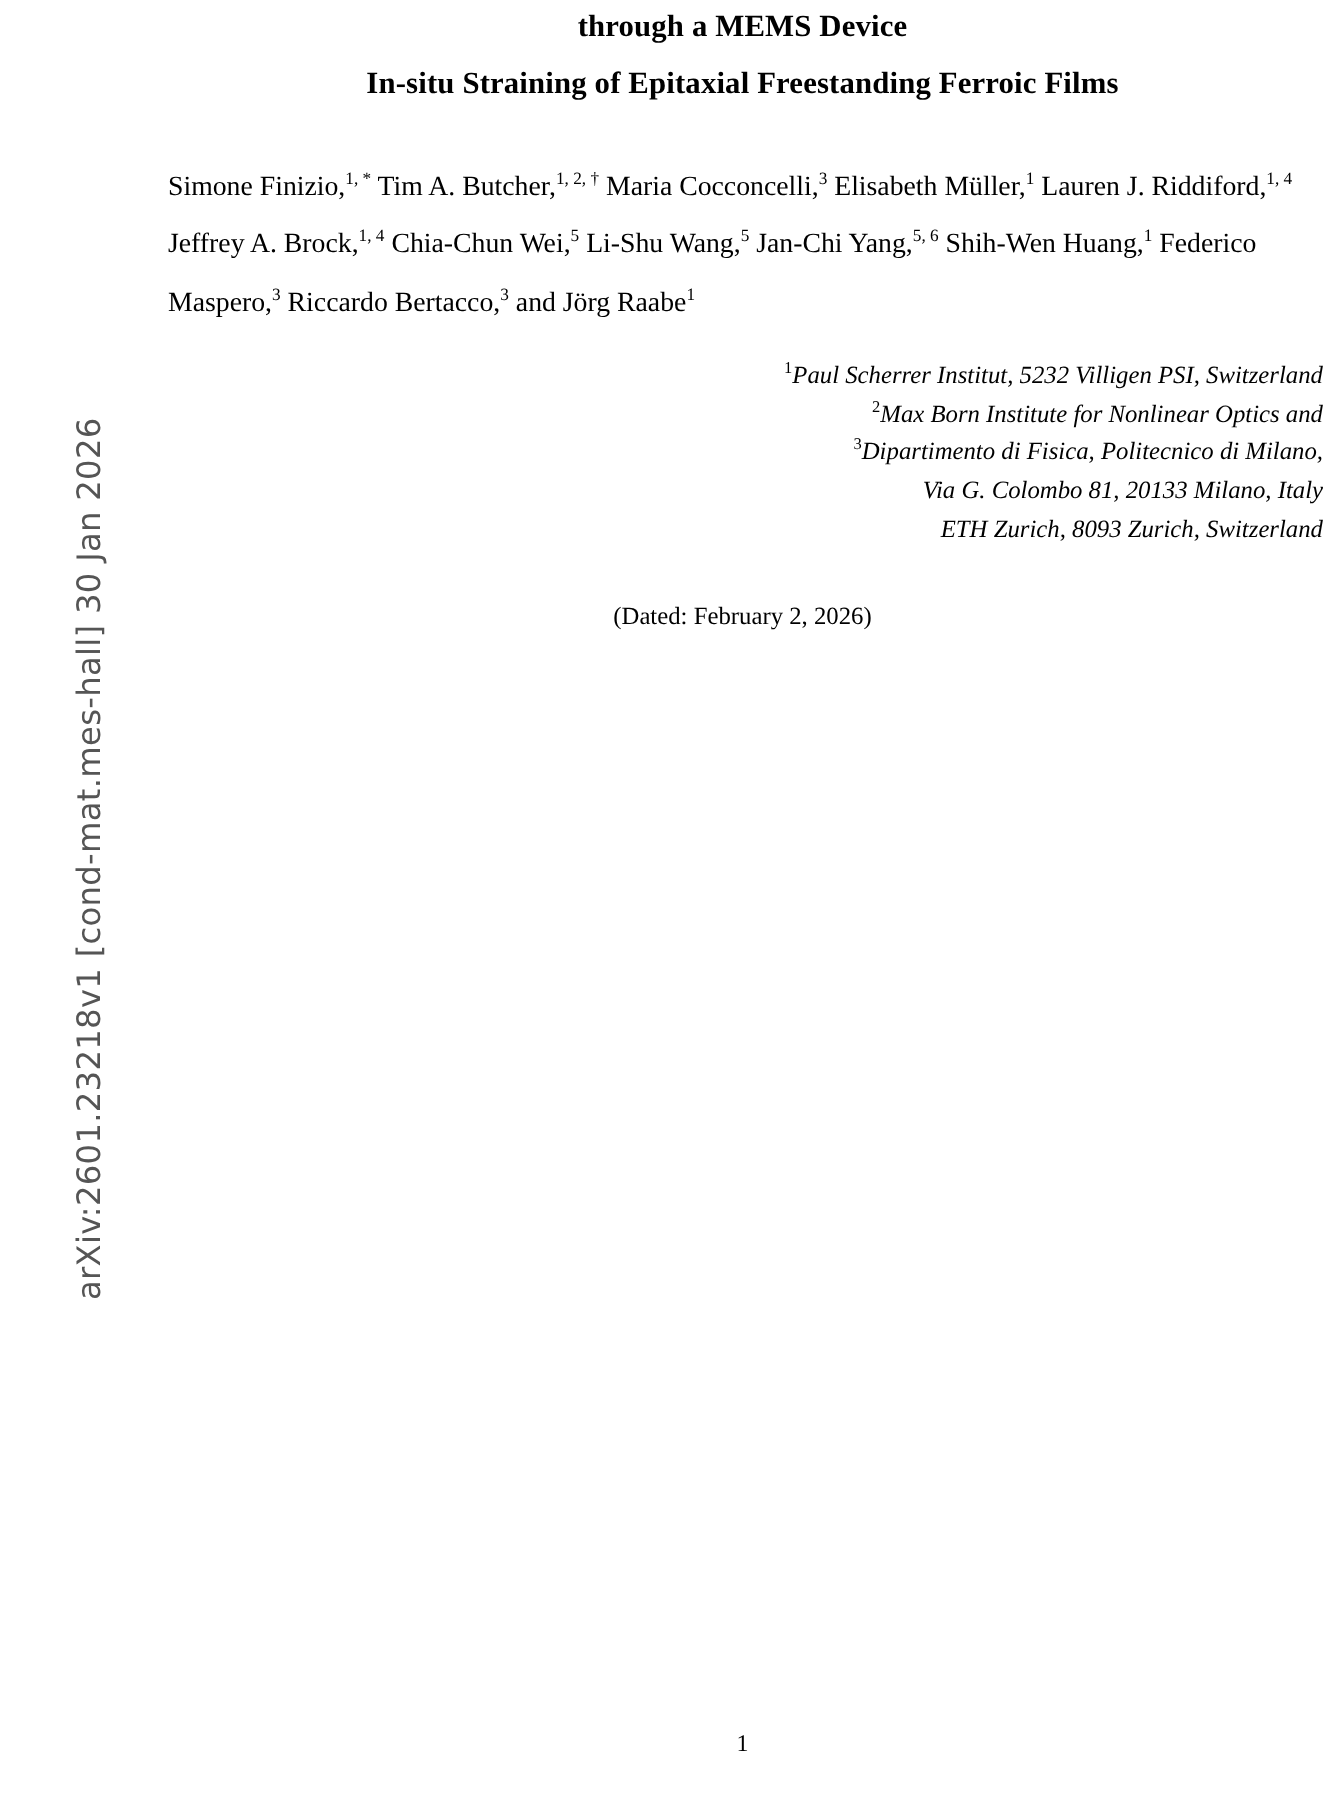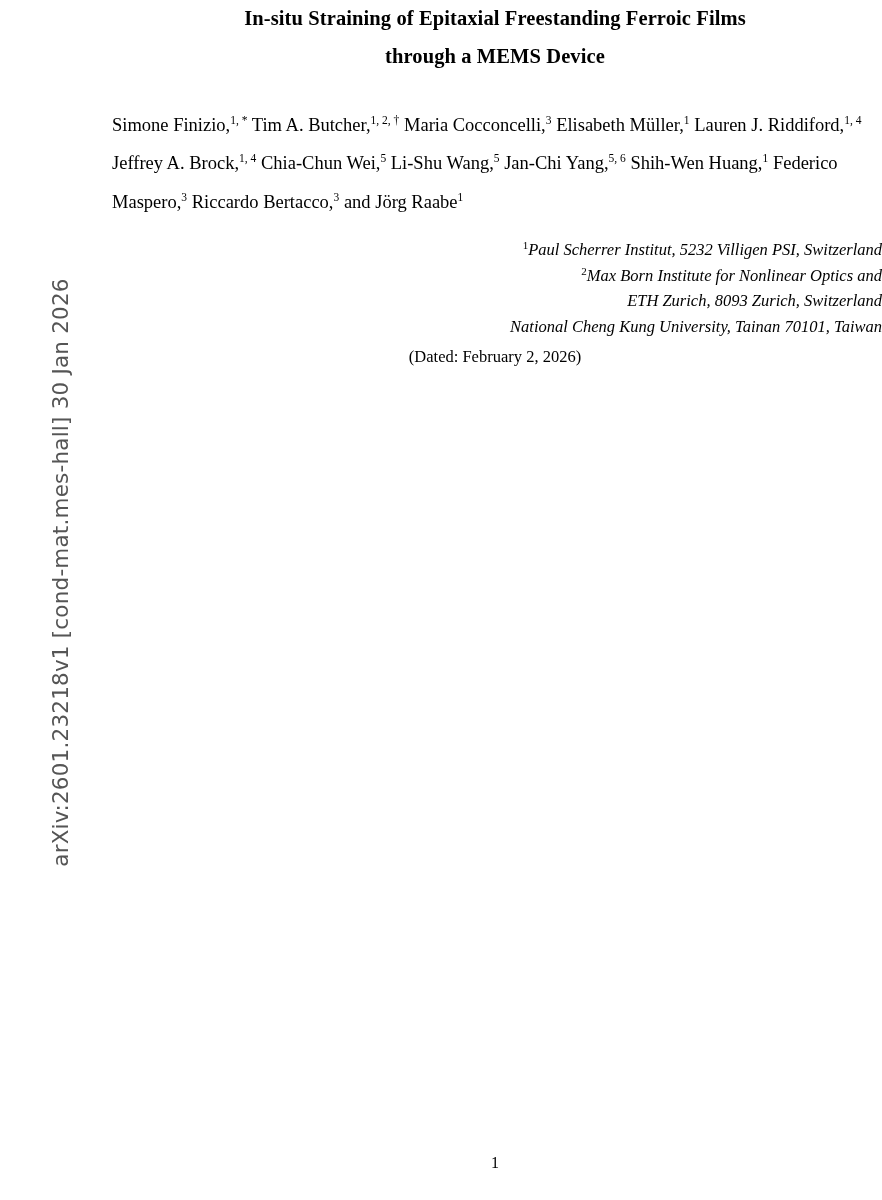--- a/index.html
+++ b/index.html
@@ -80,21 +80,21 @@
     display: block;
   }
   .affiliations sup {
     font-size: 11px;
     font-style: normal;
     vertical-align: super;
     line-height: 0;
   }
 
   .dated {
-    margin-top: 7px;
+    margin-top: 36px;
     text-align: center;
     font-size: 16.5px;
   }
 
   .pagenum {
     position: absolute;
     bottom: 28px;
     left: 0;
     width: 774px;
     text-align: center;
@@ -102,41 +102,44 @@
   }
 </style>
 </head>
 <body>
 
 <div class="arxiv-stamp">arXiv:2601.23218v1  [cond-mat.mes-hall]  30 Jan 2026</div>
 
 <div class="page">
 
   <h1 class="title">
+    <span class="ln">through a MEMS Device</span>
     <span class="ln">In-situ Straining of Epitaxial Freestanding Ferroic Films</span>
-    <span class="ln">through a MEMS Device</span>
   </h1>
 
   <div class="authors">
     <span>Simone Finizio,</span><sup>1, *</sup><span> Tim A. Butcher,</span><sup>1, 2, †</sup><span> Maria Cocconcelli,</span><sup>3</sup><span> Elisabeth Müller,</span><sup>1</sup><span> Lauren</span>
     <span>J. Riddiford,</span><sup>1, 4</sup><span> Jeffrey A. Brock,</span><sup>1, 4</sup><span> Chia-Chun Wei,</span><sup>5</sup><span> Li-Shu Wang,</span><sup>5</sup><span> Jan-Chi</span>
     <span>Yang,</span><sup>5, 6</sup><span> Shih-Wen Huang,</span><sup>1</sup><span> Federico Maspero,</span><sup>3</sup><span> Riccardo Bertacco,</span><sup>3</sup><span> and Jörg Raabe</span><sup>1</sup>
   </div>
 
   <div class="affiliations">
     <span class="aff">
       <span class="ln"><sup>1</sup><span>Paul Scherrer Institut, 5232 Villigen PSI, Switzerland</span></span>
     </span>
     <span class="aff">
       <span class="ln"><sup>2</sup><span>Max Born Institute for Nonlinear Optics and</span></span>
     </span>
     <span class="aff">
+      <span class="ln"><sup>3</sup><span>Dipartimento di Fisica, Politecnico di Milano,</span></span>
+      <span class="ln">Via G. Colombo 81, 20133 Milano, Italy</span>
+    </span>
+    <span class="aff">
       <span class="ln">ETH Zurich, 8093 Zurich, Switzerland</span>
     </span>
     <span class="aff">
-      <span class="ln">National Cheng Kung University, Tainan 70101, Taiwan</span>
     </span>
   </div>
 
   <div class="dated">(Dated: February 2, 2026)</div>
 
   <div class="pagenum">1</div>
 </div>
 
 </body></html>

